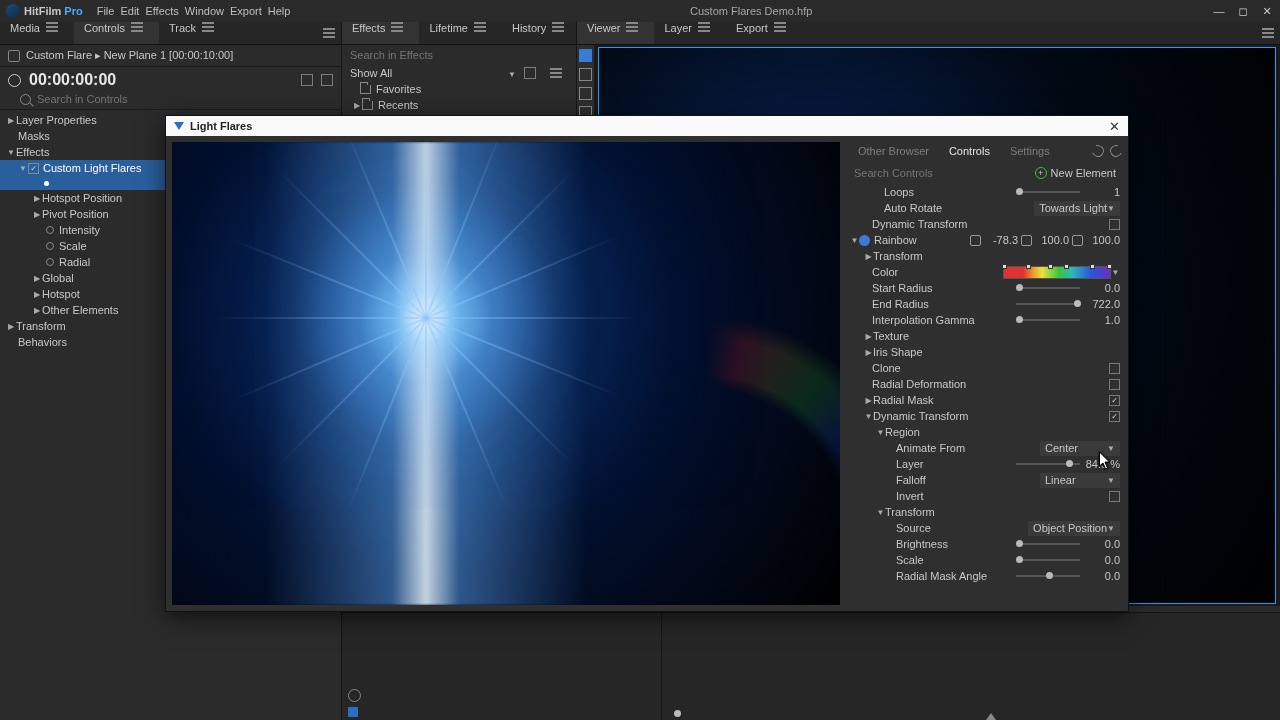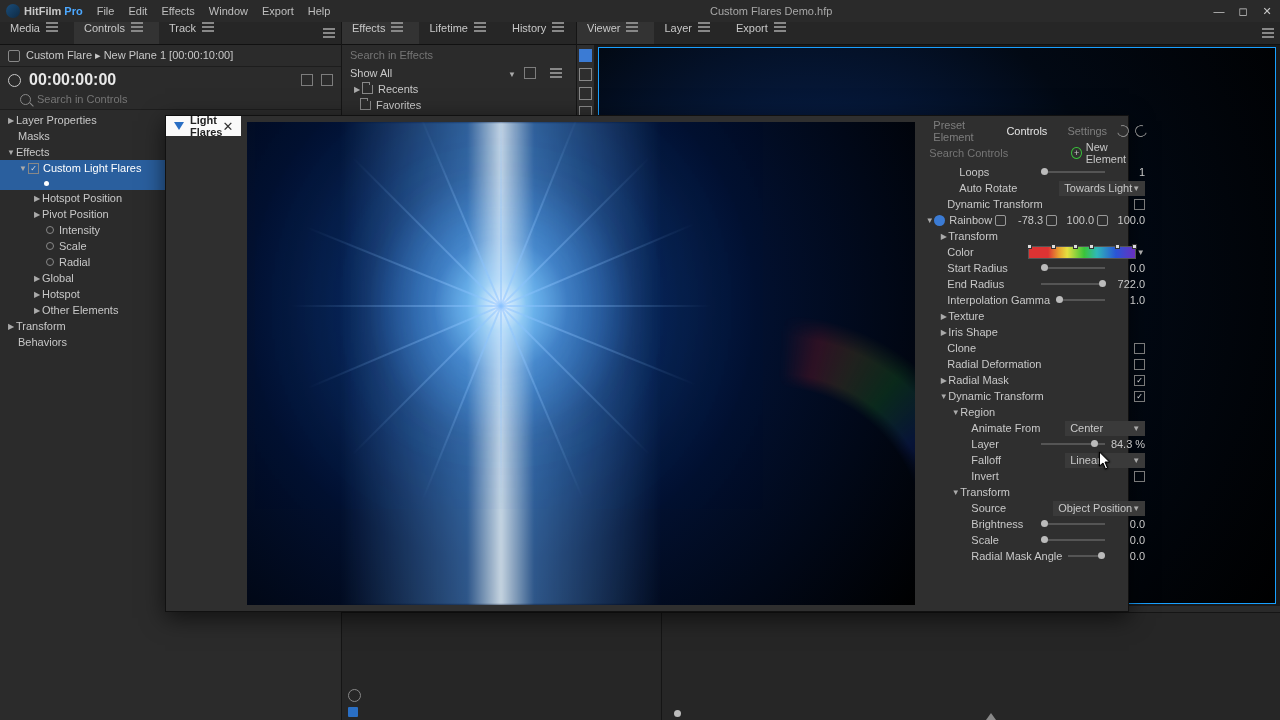--- a/index.html
+++ b/index.html
@@ -2,21 +2,21 @@
 <html><head>
 <meta charset="utf-8">
 <style>
   *{box-sizing:border-box;margin:0;padding:0;font-family:"Segoe UI",Arial,sans-serif;font-size:11px;color:#c8c8c8;user-select:none}
   body{background:#1e1e1e;width:1280px;height:720px;overflow:hidden;position:relative}
   .title-bar{height:22px;background:#2a2a2a;display:flex;align-items:center;padding:0 6px}
   .logo{display:flex;align-items:center;gap:4px;margin-right:14px}
   .logo-icon{width:14px;height:14px;border-radius:50%;background:linear-gradient(135deg,#1a4d7a,#0e2a44);display:inline-block;position:relative}
   .logo-text{font-weight:600;color:#e5e5e5}
   .logo-text .pro{color:#4ca8ff}
-  .menu-bar{display:flex;gap:14px}
+  .menu-bar{display:flex;gap:6px}
   .menu-item{color:#bfbfbf;cursor:pointer}
   .doc-title{flex:1;text-align:center;color:#a8a8a8}
   .win-btns{display:flex;gap:10px;margin-left:auto}
   .win-btn{width:14px;height:14px;display:flex;align-items:center;justify-content:center;color:#c8c8c8}
   
   .tab-row{height:23px;background:#262626;border-bottom:1px solid #111;display:flex;align-items:center}
   .tab{padding:0 10px;height:100%;display:flex;align-items:flex-start;color:#b5b5b5;cursor:pointer}
   .tab.active{background:#333;color:#e5e5e5}
   .tab.dim{color:#777}
   .tab-spacer{flex:1}
@@ -70,21 +70,21 @@
   .vf-item{display:flex;align-items:center;gap:3px}
   .vf-item .carety{margin-left:2px}
   .timeline-strip{height:90px;background:#262626;border-top:1px solid #151515;position:relative}
   .ts-head{height:20px;display:flex;align-items:center;justify-content:flex-end;padding:0 8px;gap:12px}
   .ts-graph{display:flex;align-items:center;gap:4px}
   .ts-bar{position:absolute;left:8px;right:8px;top:44px;height:18px;background:#4f7bbd}
   .ts-time{position:absolute;right:10px;top:24px;color:#bbb;font-size:10px}
   .ts-time2{position:absolute;right:22px;top:44px;color:#222;font-size:9px}
 
   
-  .modal{position:absolute;left:165px;top:115px;width:964px;height:497px;background:#2f2f2f;border:1px solid #111;box-shadow:0 6px 22px rgba(0,0,0,.6);display:flex;flex-direction:row}
+  .modal{position:absolute;left:165px;top:115px;width:964px;height:497px;background:#2f2f2f;border:1px solid #111;box-shadow:0 6px 22px rgba(0,0,0,.6);display:flex;flex-direction:column}
   .m-title{height:20px;background:#fafafa;display:flex;align-items:center;padding:0 8px}
   .m-title .funnel{width:0;height:0;border-left:5px solid transparent;border-right:5px solid transparent;border-top:8px solid #2a6fc4;margin-right:6px}
   .m-title .txt{color:#222;font-weight:600}
   .m-title .close{margin-left:auto;color:#333;font-size:13px;cursor:pointer}
   .m-body{flex:1;display:flex;min-height:0}
   .m-preview{width:668px;background:#000;margin:6px;position:relative;overflow:hidden}
   .m-prev-bg{position:absolute;inset:0;background:
     radial-gradient(circle at 38% 38%, #fff 0 1.3%, #c5ecff 1.8%, #4fa0e5 5%, #144a96 13%, #072456 26%, #02102f 50%, #000 100%)}
   .m-prev-bg:before{content:"";position:absolute;inset:0;background:
     linear-gradient(90deg, transparent 0 14%, rgba(98,170,255,.45) 33%, rgba(230,245,255,.85) 38%, rgba(98,170,255,.45) 43%, transparent 62%);
@@ -286,28 +286,28 @@
       <input placeholder="Search in Effects" style="">
     </div>
     <div class="show-row">
       <span class="lbl">Show All</span>
       <span class="right">
         <span class="carety"></span>
         <span class="tiny-icon"></span>
         <span class="ham"></span>
       </span>
     </div>
+    <div class="tree-row" style="padding-left:18px">
+        <span class="folder"></span>
+        <span class="lbl">Favorites</span>
+      </div>
     <div class="tree-row" style="padding-left:10px">
         <span class="arrow closed"></span>
         <span class="folder"></span>
         <span class="lbl">Recents</span>
-      </div>
-    <div class="tree-row" style="padding-left:18px">
-        <span class="folder"></span>
-        <span class="lbl">Favorites</span>
       </div>
   </div>
 
   <div class="col" style="border-right:none">
     <div class="tab-row">
       <div class="tab active">
           <span>Viewer</span>
           <span class="ham"></span>
         </div>
       <div class="tab dim">
@@ -391,21 +391,21 @@
           <span style="transform:rotate(67deg)"></span>
           <span style="transform:rotate(90deg)"></span>
           <span style="transform:rotate(112deg)"></span>
           <span style="transform:rotate(135deg)"></span>
           <span style="transform:rotate(157deg)"></span>
       </div>
       <div class="rainbow"></div>
     </div>
     <div class="m-side">
       <div class="m-tabs">
-        <span class="m-tab">Preset Element</span>
+        <span class="m-tab">Other Browser</span>
         <span class="m-tab active">Controls</span>
         <span class="m-tab">Settings</span>
         <span class="refresh">
             <span class="ref-ic"></span>
             <span class="ref-ic" style="transform:scaleX(-1) rotate(25deg)"></span>
           </span>
       </div>
       <div class="m-search">
         <input placeholder="Search Controls" style="">
         <span class="new-el">

